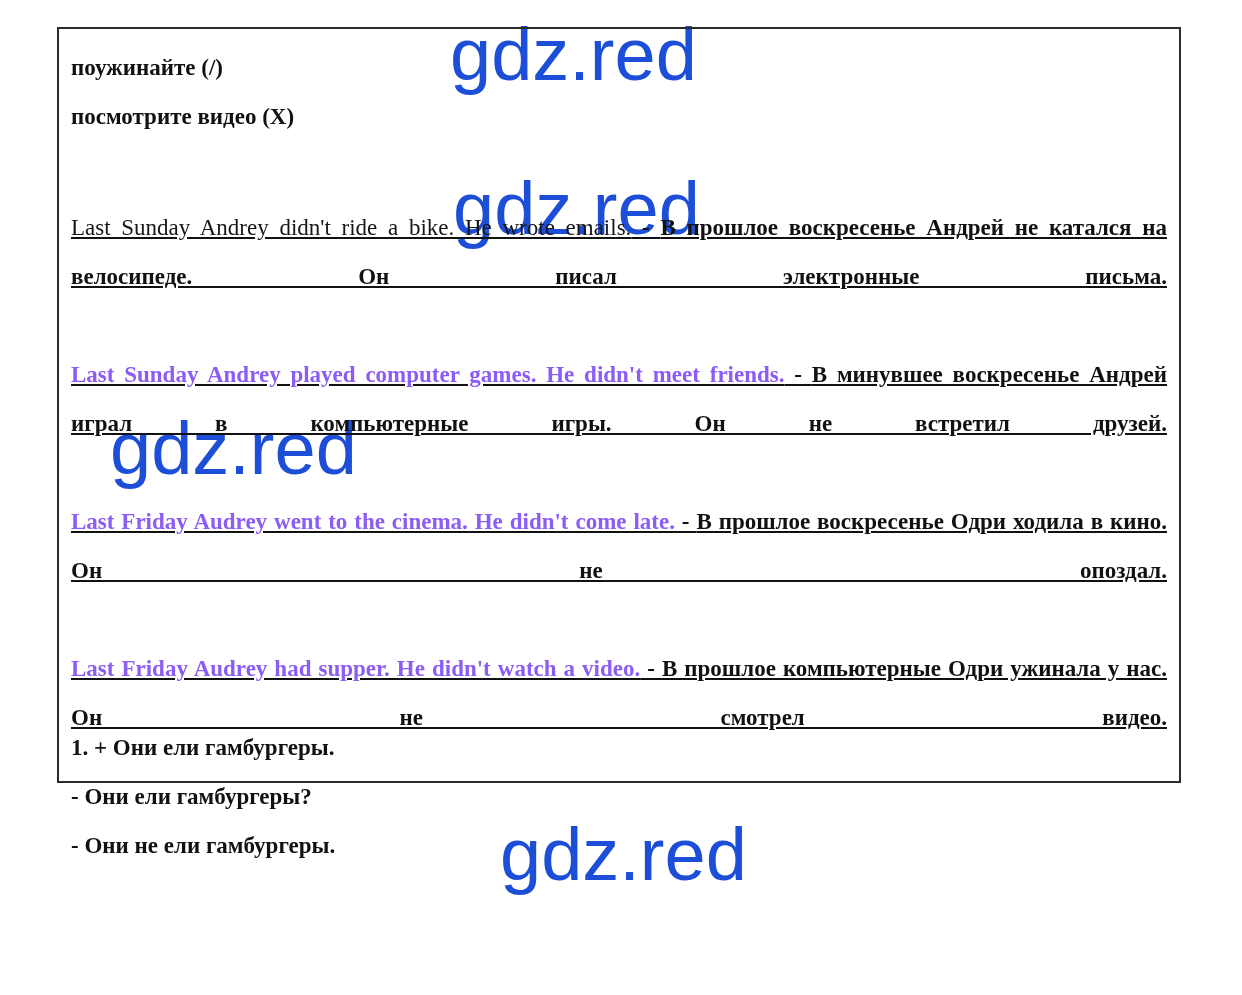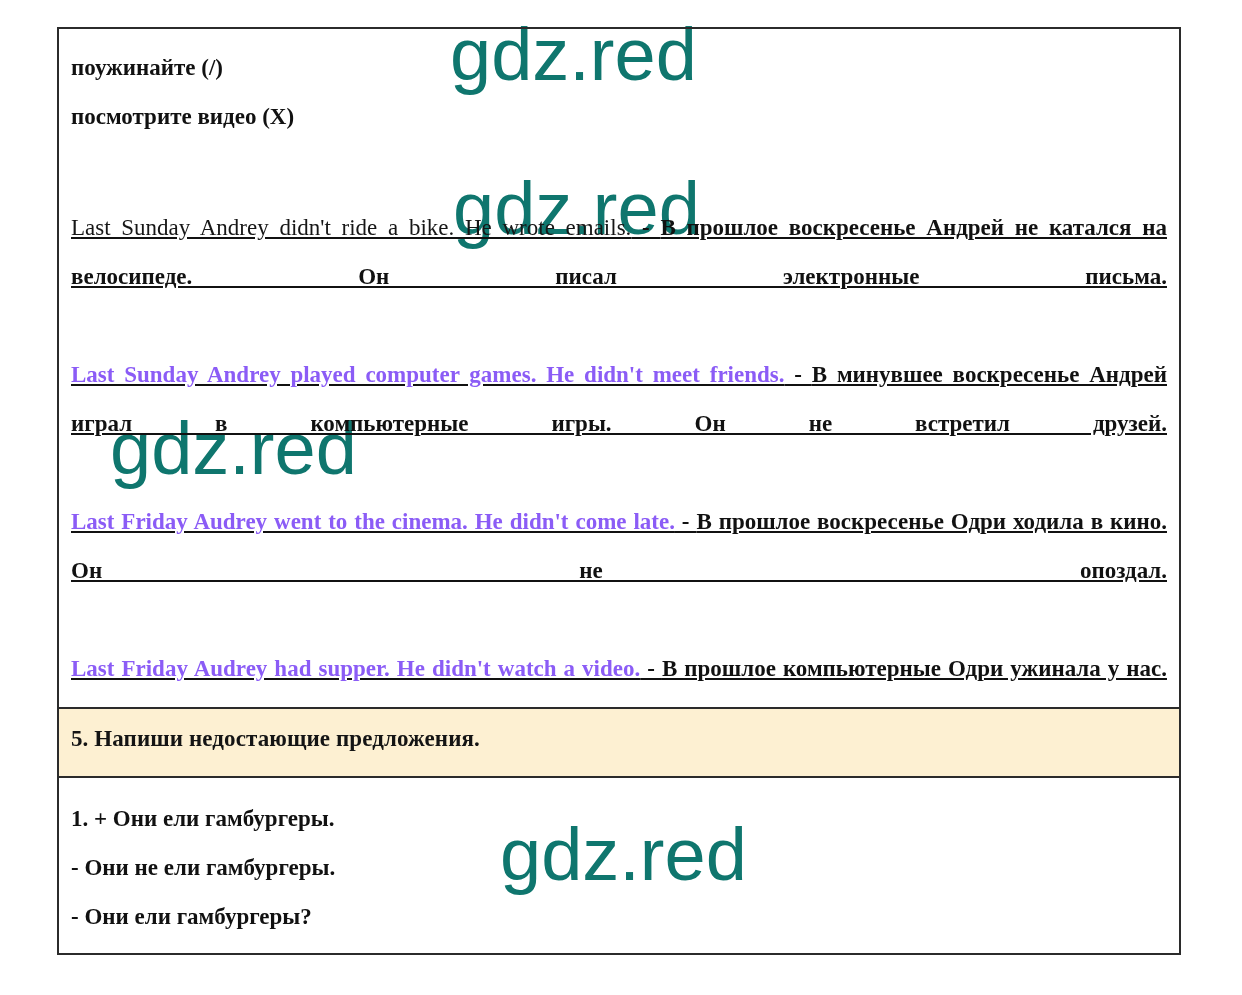--- a/index.html
+++ b/index.html
@@ -18,37 +18,37 @@
   
   .watermark-layer {
     position: absolute;
     inset: 0;
     z-index: 0;
     pointer-events: none;
   }
   .watermark {
     position: absolute;
     font-family: "Liberation Sans", "DejaVu Sans", sans-serif;
-    color: #0f766e;
+    color: #1d4ed8;
     font-weight: 400;
     white-space: nowrap;
     line-height: 1;
   }
   .wm-1 { left: 450px;  top: 18px;  font-size: 74px; }
   .wm-2 { left: 453px;  top: 172px; font-size: 74px; }
   .wm-3 { left: 110px;  top: 412px; font-size: 74px; }
   .wm-4 { left: 500px;  top: 818px; font-size: 74px; }
 
   
   .sheet {
     position: absolute;
     left: 57px;
     top: 27px;
     width: 1124px;
-    height: 928px;
+    height: 756px;
     border: 2px solid #2b2b2b;
     box-sizing: border-box;
     background: transparent;
     z-index: 1;
   }
 
   .row {
     box-sizing: border-box;
     position: relative;
   }
@@ -147,23 +147,20 @@
 
     <p class="para"><span class="eng-red">Last Sunday Andrey played computer games. He didn't meet friends.</span><span class="dash"> - </span><span class="rus">В минувшее воскресенье Андрей играл в компьютерные игры. Он не встретил друзей.</span></p>
 
 
     <p class="para"><span class="eng-red">Last Friday Audrey went to the cinema. He didn't come  late.</span><span class="dash"> - </span><span class="rus">В прошлое воскресенье Одри ходила в кино. Он не опоздал.</span></p>
 
     <p class="para"><span class="eng-red">Last Friday Audrey had supper. He didn't watch a video.</span><span class="dash"> - </span><span class="rus">В прошлое компьютерные Одри ужинала у нас. Он не смотрел видео.</span></p>
 
   </div>
 
-  <div class="row band">
-    <div class="band-title">5. Напиши недостающие предложения.</div>
-  </div>
 
   <div class="row block-bottom">
     <p class="answer">1. + Они ели гамбургеры.</p>
+    <p class="answer">- Они ели гамбургеры?</p>
     <p class="answer">- Они не ели гамбургеры.</p>
-    <p class="answer">- Они ели гамбургеры?</p>
   </div>
 
 </div>
 
 </body></html>

